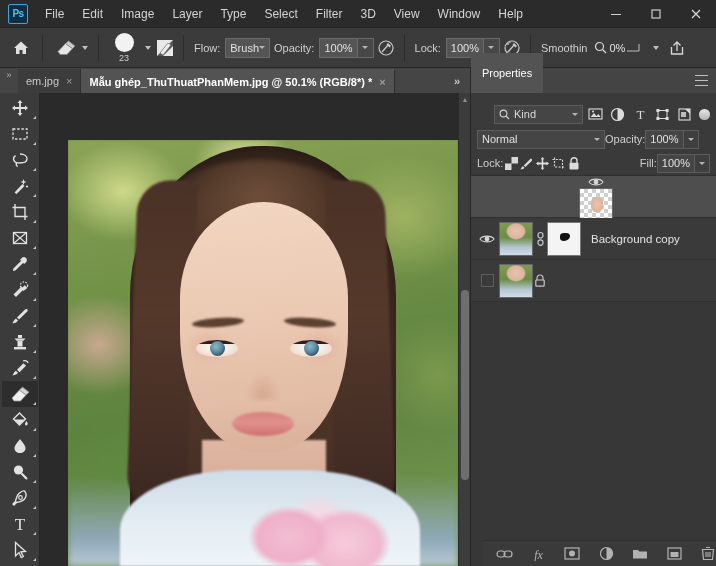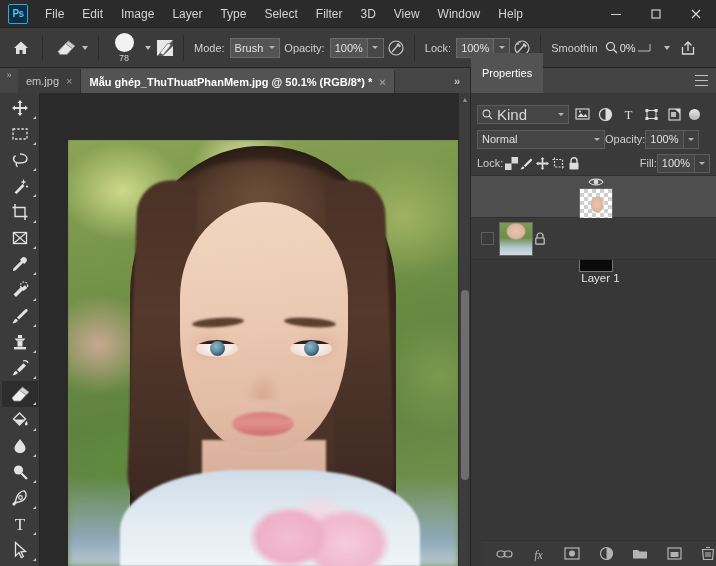--- a/index.html
+++ b/index.html
@@ -84,21 +84,21 @@
     width: 19px; height: 19px; border-radius: 50%; background: #f2f2f2;
   }
   .brush-num { font-size: 9px; color: #cfcfcf; margin-top: 1px; }
   .airbrush-icon {
     width: 24px; height: 22px; margin-left: 2px;
     display: flex; align-items: center; justify-content: center;
   }
   .ob-label { font-size: 11px; color: #d0d0d0; margin: 0 5px 0 4px; white-space: nowrap; }
   .ob-select {
     height: 20px; background: #545454; border: 1px solid #6a6a6a;
-    display: flex; align-items: center; padding: 0 4px; gap: 6px;
+    display: flex; align-items: center; padding: 0 4px; 
     color: #e2e2e2; font-size: 11px;
   }
   .ob-field {
     height: 20px; background: #545454; border: 1px solid #6a6a6a;
     display: flex; align-items: center; padding: 0 4px;
     color: #e2e2e2; font-size: 11px; min-width: 36px; justify-content: center;
   }
   .ob-caret-btn {
     height: 20px; width: 16px; background: #474747; border: 1px solid #6a6a6a;
     border-left: none; display: flex; align-items: center; justify-content: center;
@@ -315,21 +315,21 @@
   .layers-panel {
     background: #3a3a3a;
   }
   .filter-row {
     height: 26px; display: flex; align-items: center; gap: 3px;
     padding: 0 6px; background: #3a3a3a;
   }
   .kind-select {
     width: 92px; height: 19px; background: #454545; border: 1px solid #5c5c5c;
     display: flex; align-items: center; padding: 0 4px; gap: 5px;
-    color: #d8d8d8; font-size: 15px; justify-content: space-between;
+    color: #d8d8d8; font-size: 11px; justify-content: space-between; margin-left: 17px;
   }
   .filter-ico {
     width: 20px; height: 20px; display: flex; align-items: center; justify-content: center;
   }
   .filter-toggle {
     width: 11px; height: 11px; border-radius: 50%;
     background: linear-gradient(180deg,#e8e8e8,#b4b4b4);
     margin-left: 2px;
   }
   .blend-row, .lock-row {
@@ -484,34 +484,34 @@
           <path d="M3 13.5 L10.5 5.5 L17.5 10.5 L12 16.5 L5 16.5 Z" fill="#e6e6e6" stroke="#8a8a8a" stroke-width="0.8"></path>
           <path d="M10.5 5.5 L13.5 3 L20 8 L17.5 10.5 Z" fill="#cfcfcf" stroke="#8a8a8a" stroke-width="0.8"></path>
         </svg>
       </div>
       <div class="caret"></div>
     </div>
     <div class="ob-sep"></div>
 
     <div class="brush-size-box">
       <div class="brush-dot"></div>
-      <div class="brush-num">78</div>
+      <div class="brush-num">23</div>
     </div>
     <div class="caret" style="margin-left:4px;"></div>
 
     <div class="airbrush-icon">
       <svg width="20" height="20" viewBox="0 0 20 20">
         <rect x="2" y="2" width="16" height="16" fill="#e8e8e8"></rect>
         <path d="M2 18 L18 2 L18 8 L8 18 Z" fill="#555"></path>
         <path d="M5 15 L13 5 L16 7 L8 17 Z" fill="#f0f0f0" stroke="#6a6a6a" stroke-width="0.7"></path>
       </svg>
     </div>
     <div class="ob-sep"></div>
 
-    <div class="ob-label">Mode:</div>
+    <div class="ob-label">Flow:</div>
     <div class="ob-select">
       <span>Brush</span>
       <span class="caret-sm"></span>
     </div>
 
     <div class="ob-label">Opacity:</div>
     <div style="display:flex;">
       <div class="ob-field">100%</div>
       <div class="ob-caret-btn">
           <span class="caret-sm"></span>
@@ -897,20 +897,39 @@
               <rect x="3" y="1.5" width="5" height="5.5" rx="2.5" fill="none" stroke="#c9c9c9" stroke-width="1.2"></rect>
               <rect x="3" y="8.8" width="5" height="5.5" rx="2.5" fill="none" stroke="#c9c9c9" stroke-width="1.2"></rect>
             </svg>
           </div>
           <div class="mask-thumb mask-black">
             <div class="mask-spot-white"></div>
           </div>
           <div class="layer-name">Layer 1</div>
         </div>
 
+        <div class="layer-row">
+          <div class="eye-cell">
+            <svg width="16" height="12" viewBox="0 0 16 12">
+              <path d="M1 6 C3.5 2.2 12.5 2.2 15 6 C12.5 9.8 3.5 9.8 1 6 Z" fill="none" stroke="#d8d8d8" stroke-width="1.1"></path>
+              <circle cx="8" cy="6" r="2.4" fill="#d8d8d8"></circle>
+            </svg>
+          </div>
+          <div class="thumb thumb-photo"></div>
+          <div class="link-ico">
+            <svg width="11" height="16" viewBox="0 0 11 16">
+              <rect x="3" y="1.5" width="5" height="5.5" rx="2.5" fill="none" stroke="#c9c9c9" stroke-width="1.2"></rect>
+              <rect x="3" y="8.8" width="5" height="5.5" rx="2.5" fill="none" stroke="#c9c9c9" stroke-width="1.2"></rect>
+            </svg>
+          </div>
+          <div class="mask-thumb mask-white">
+            <div class="mask-spot-black"></div>
+          </div>
+          <div class="layer-name">Background copy</div>
+        </div>
 
         <div class="layer-row">
           <div class="eye-cell">
             <div class="eye-off"></div>
           </div>
           <div class="thumb thumb-photo"></div>
           <div class="layer-lock">
             <svg width="14" height="15" viewBox="0 0 14 15">
               <path d="M4 7.2 L4 5 C4 3.2 5.3 2 7 2 C8.7 2 10 3.2 10 5 L10 7.2" fill="none" stroke="#c6c6c6" stroke-width="1.2"></path>
               <rect x="2.8" y="7" width="8.4" height="6.2" rx="0.8" fill="none" stroke="#c6c6c6" stroke-width="1.2"></rect>

